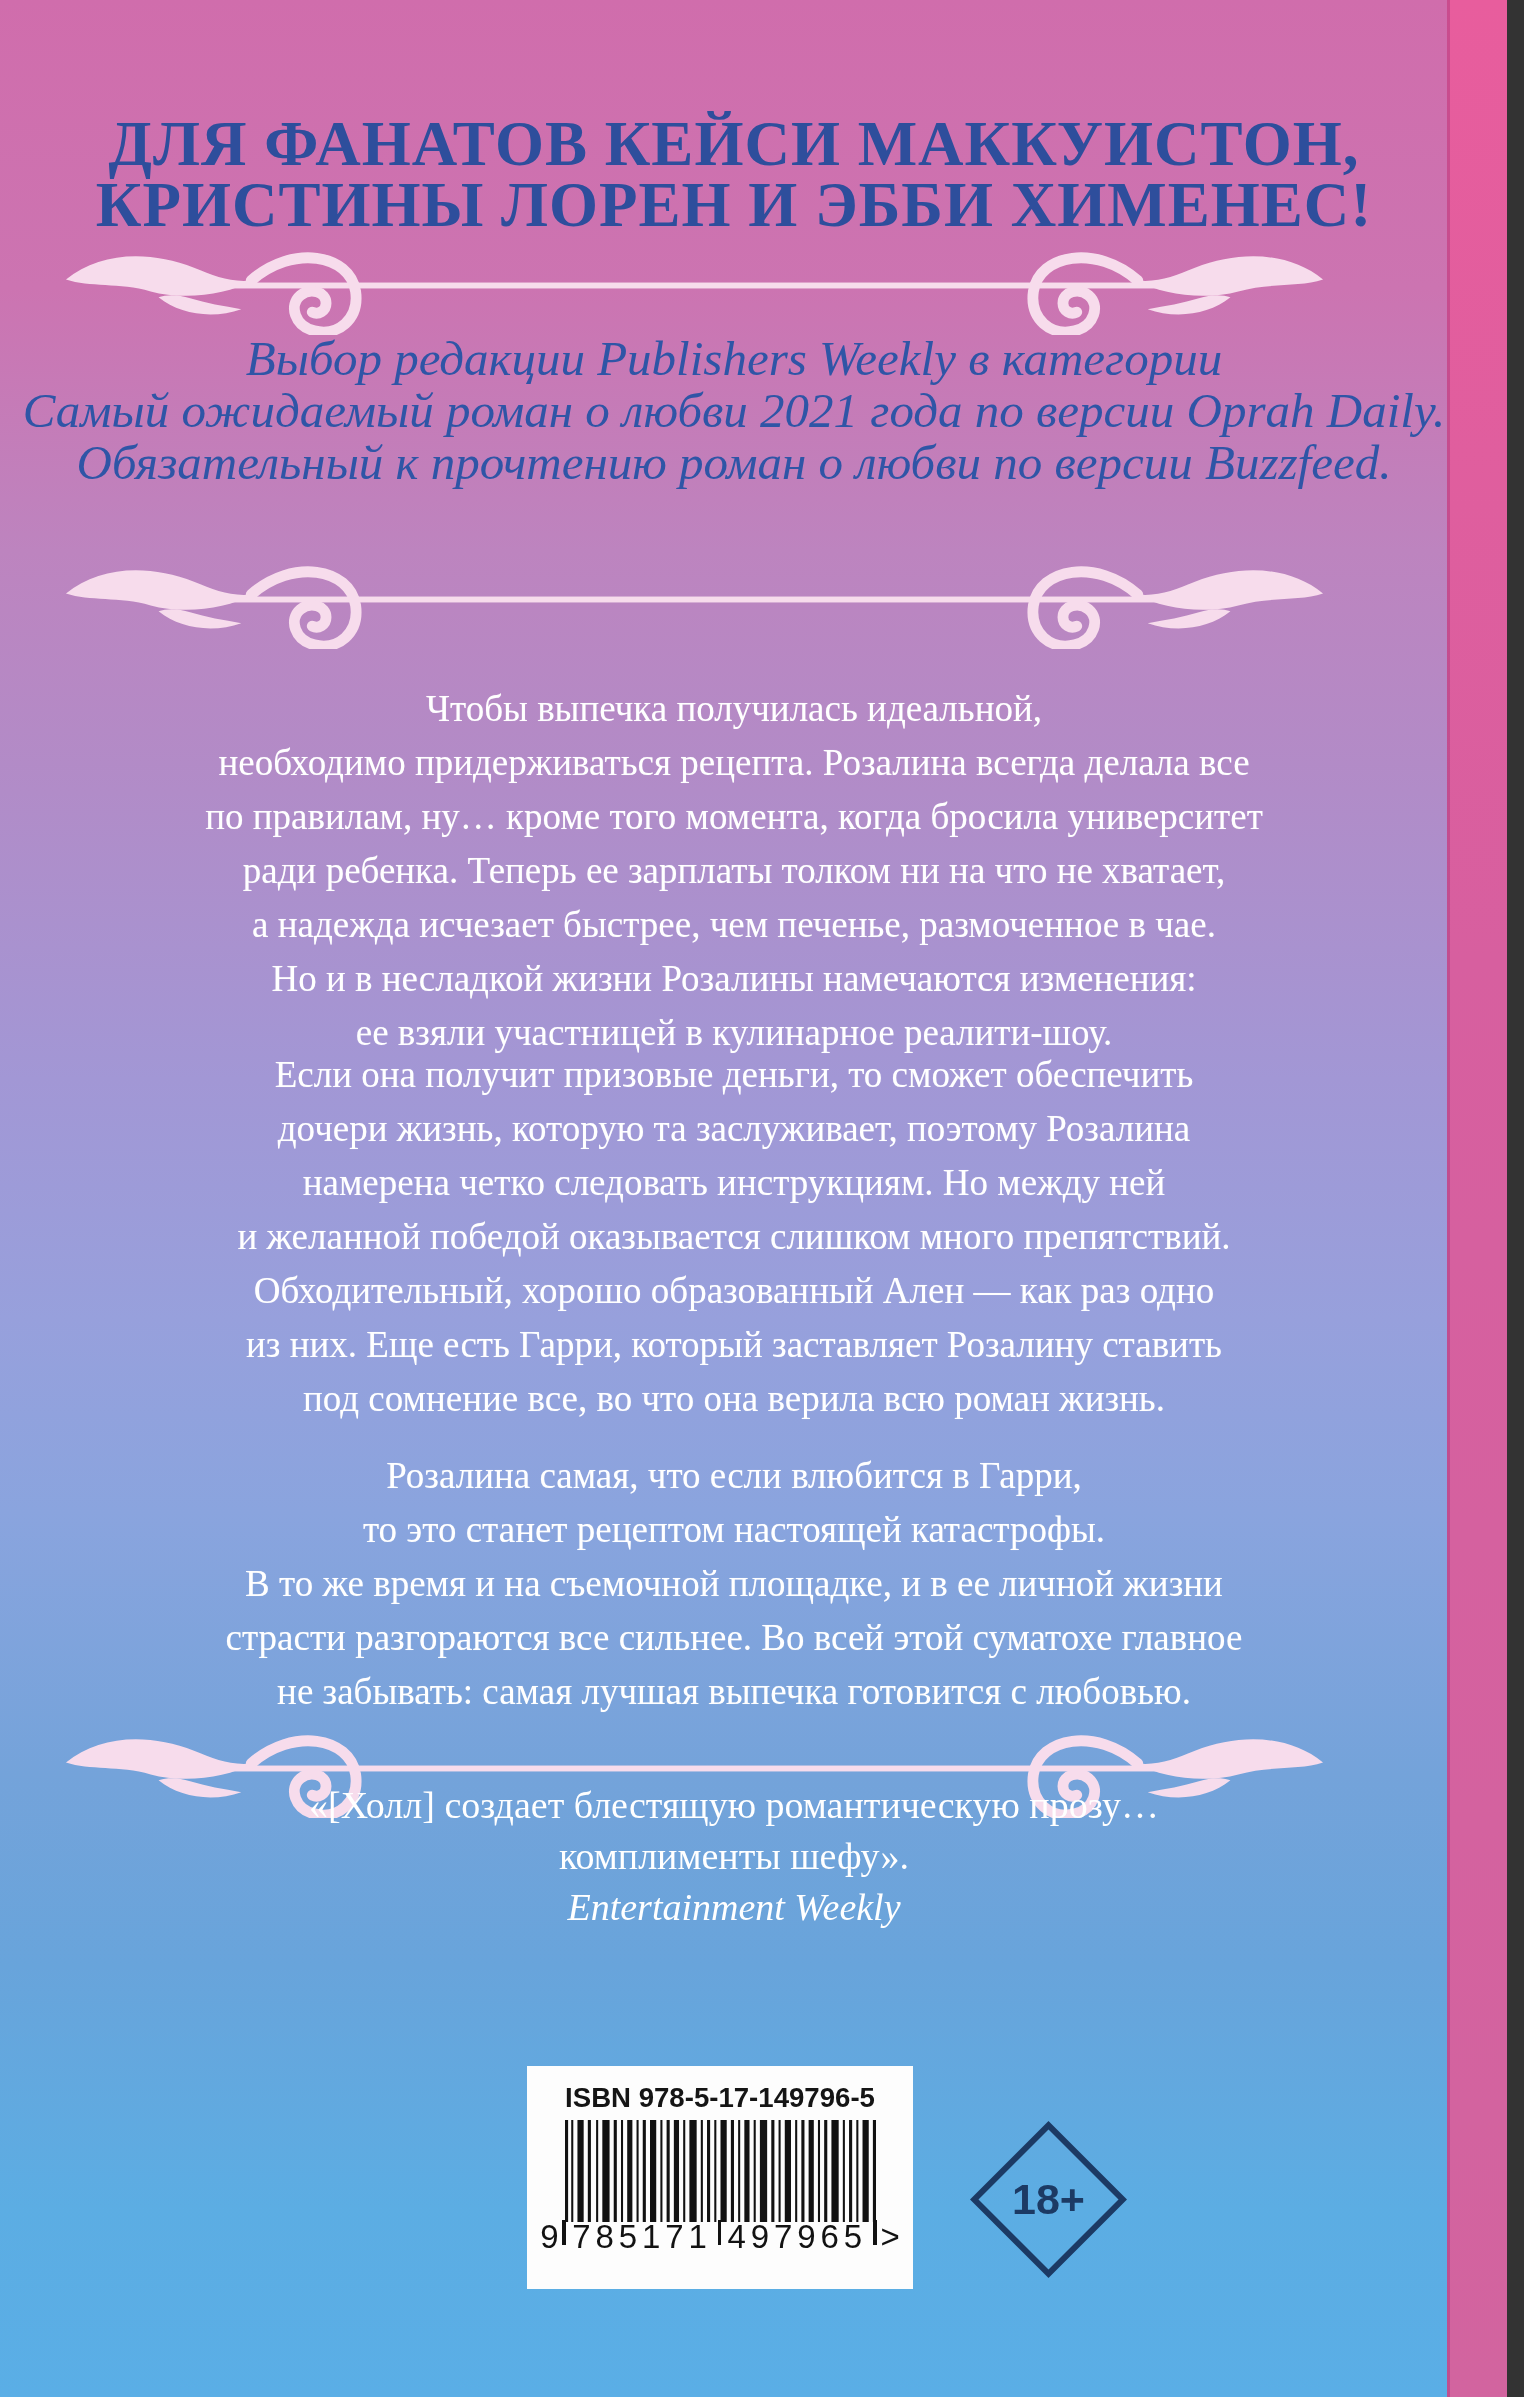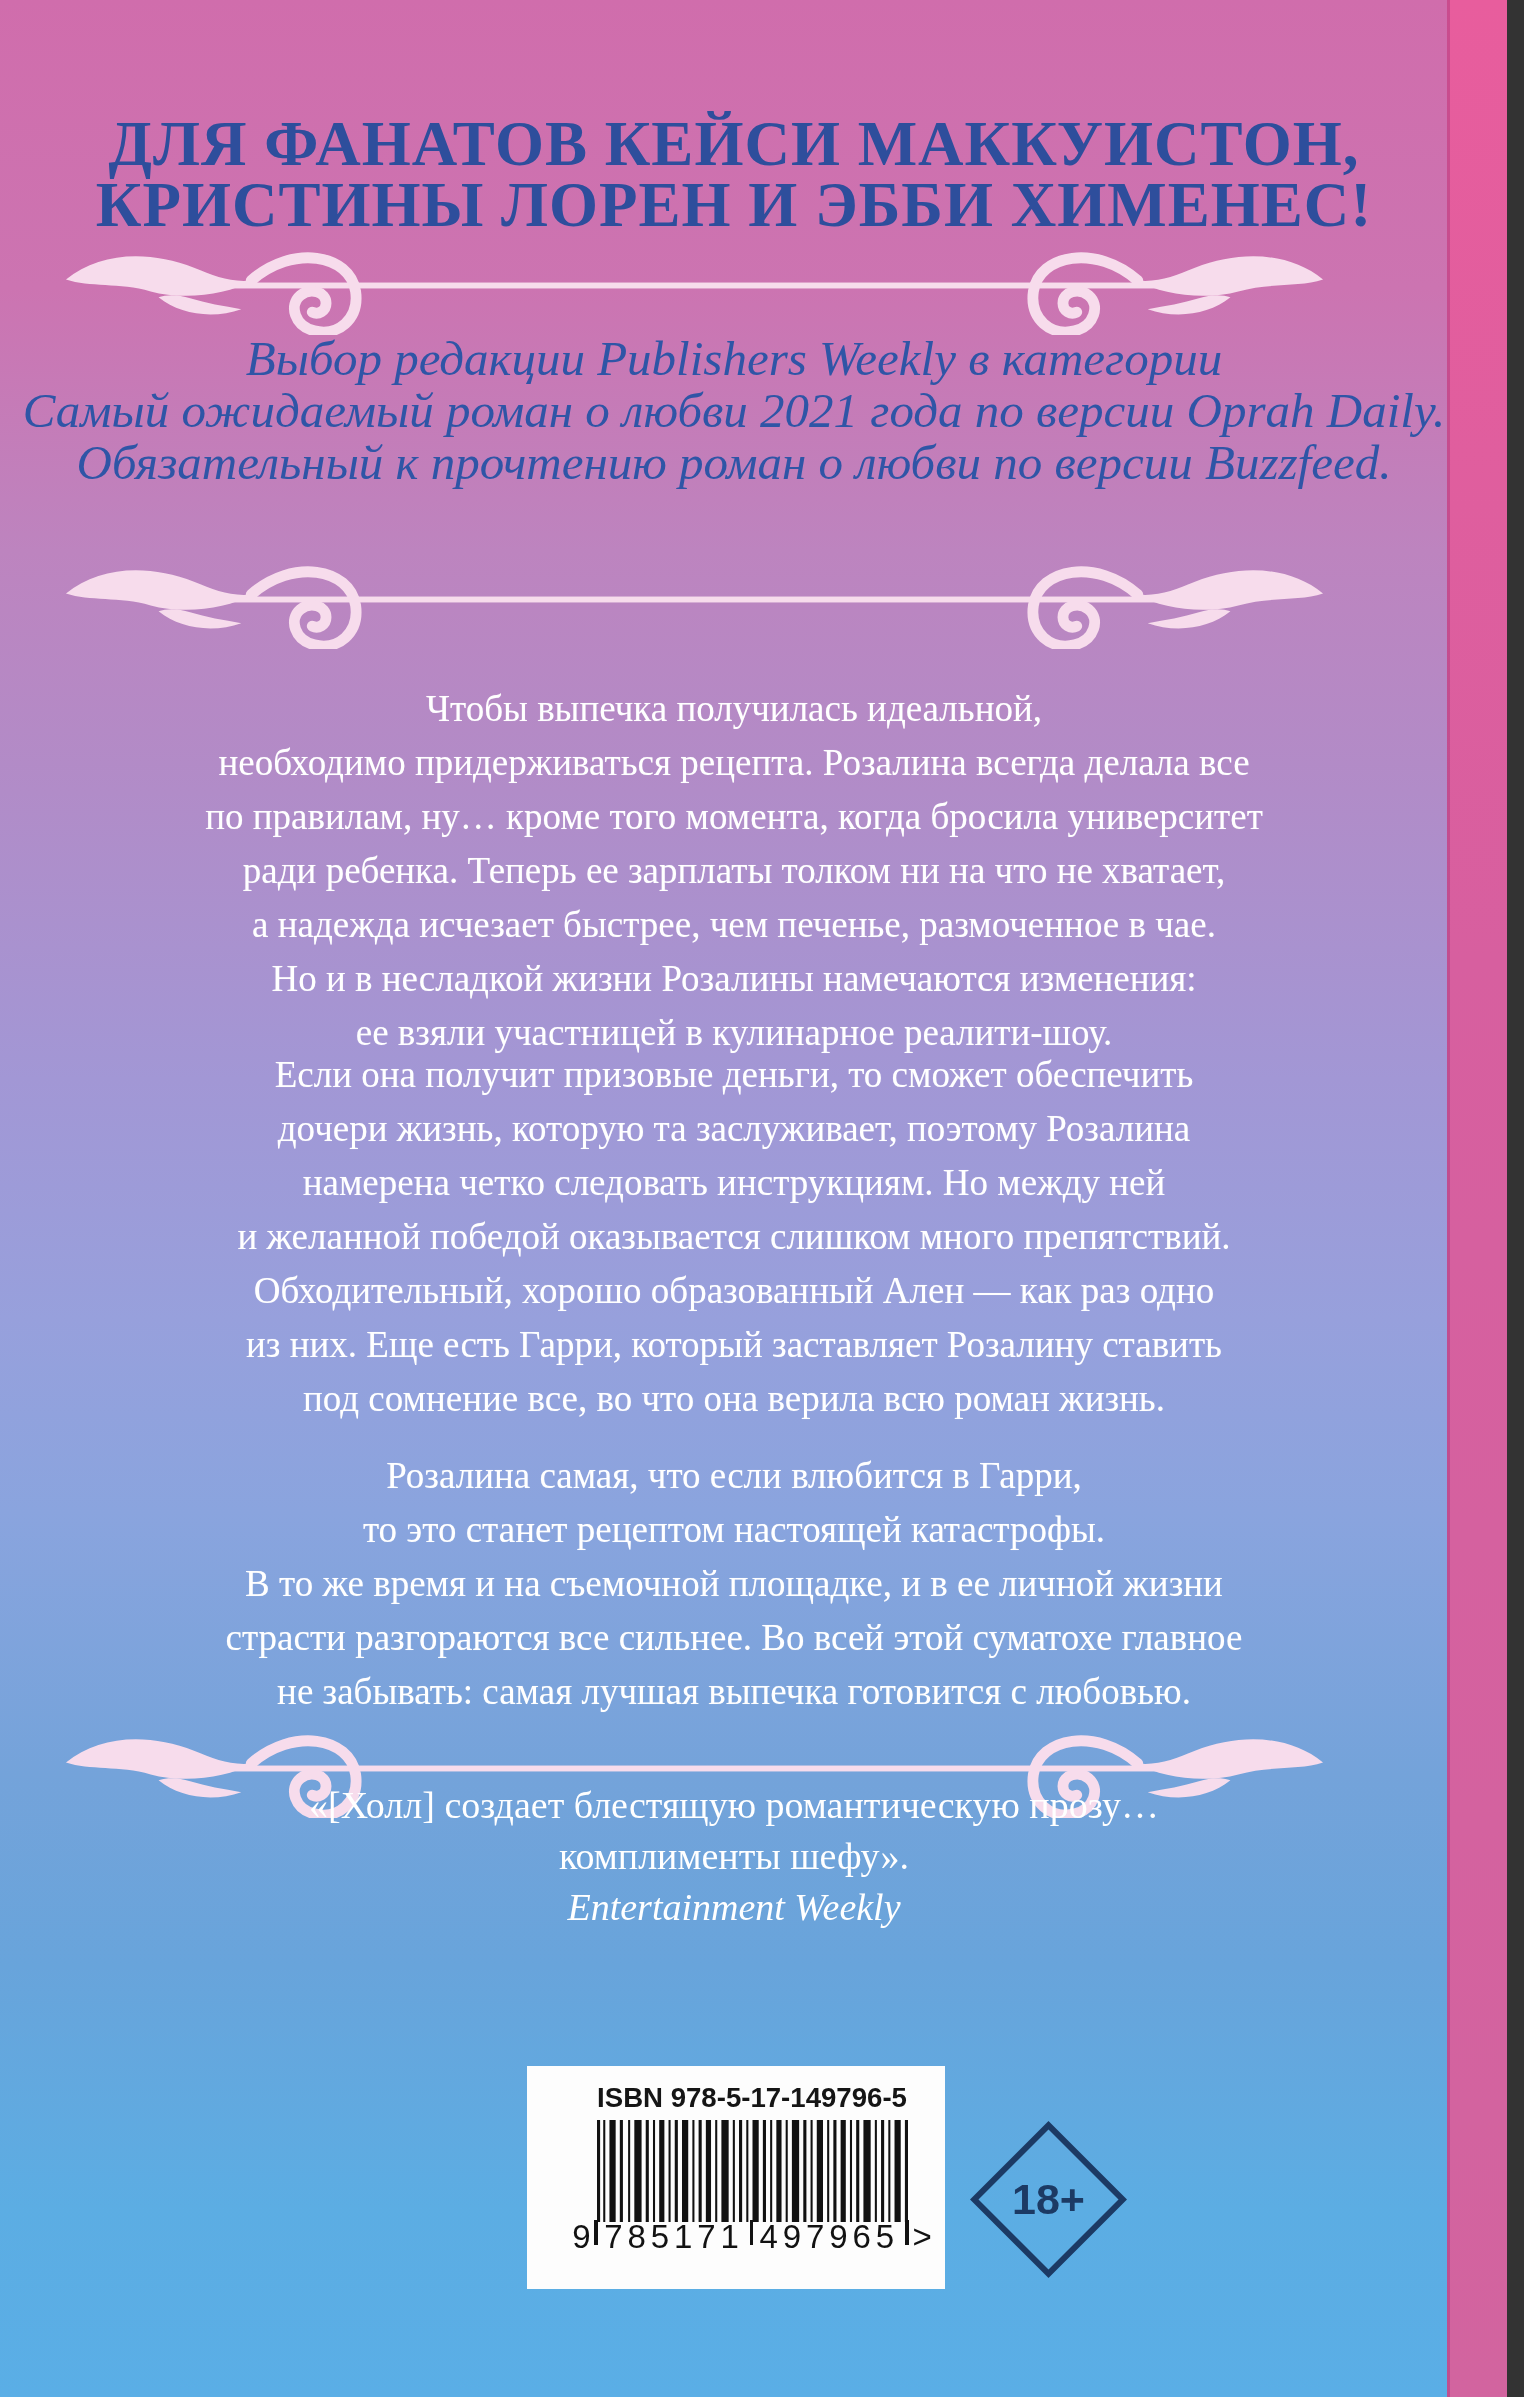--- a/index.html
+++ b/index.html
@@ -51,21 +51,20 @@
   .review .src{font-style:italic;}
   .divider{position:absolute;left:64px;width:1261px;height:99px;color:#f7dcec;fill:#f7dcec;}
   .d1{top:236px;}
   .d2{top:550px;}
   .d3{top:1719px;}
   .line-block span{display:block;}
   
   .barcode-box{
     position:absolute;left:527px;top:2066px;width:386px;height:223px;
     background:#fdfdfd;
-    padding-left:32px;
   }
   .isbn{
     margin-top:15.8px;
     font-family:"Liberation Sans", sans-serif;
     font-weight:700;font-size:27.6px;color:#151515;letter-spacing:0px;
     text-align:center;
   }
   .bars{display:block;margin:5.9px auto 0 auto;width:311px;height:102px;fill:#121212;}
   .digits-row{
     display:flex;align-items:flex-start;justify-content:center;

